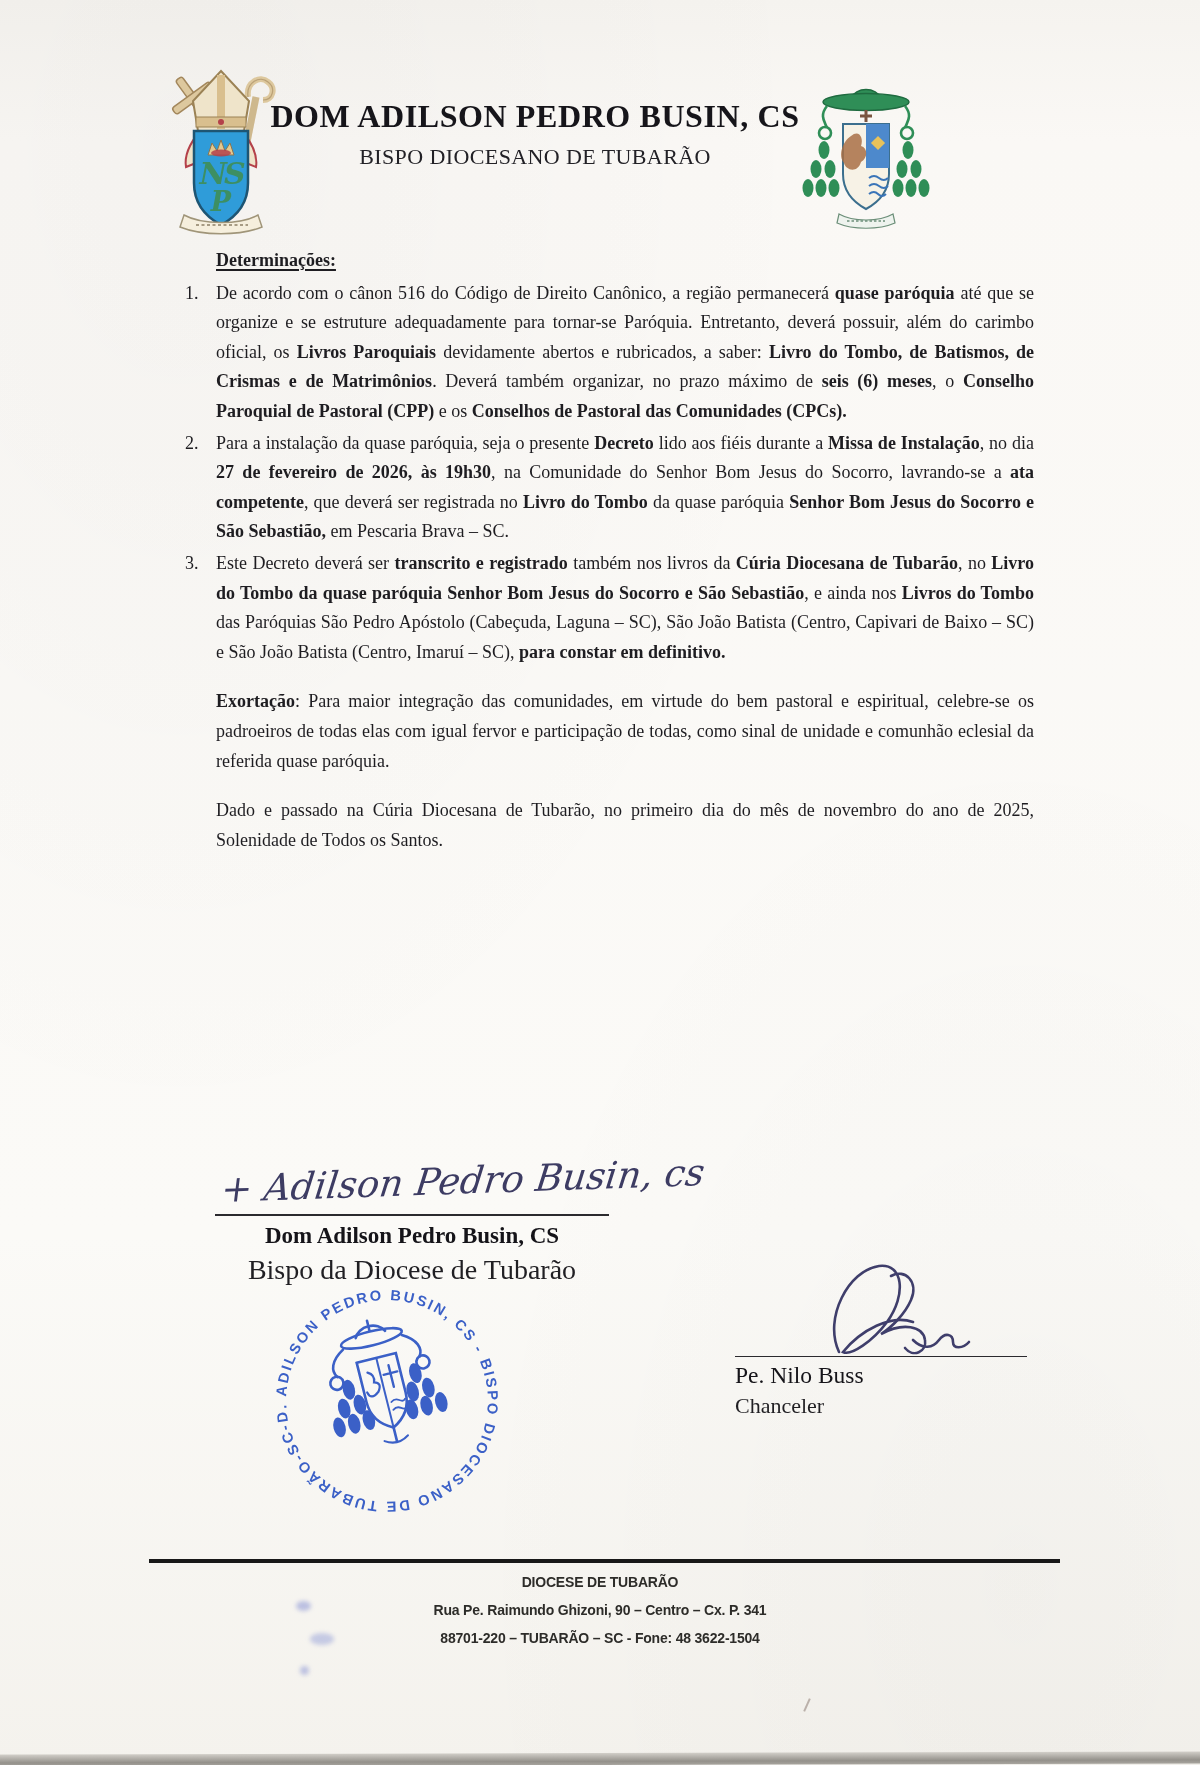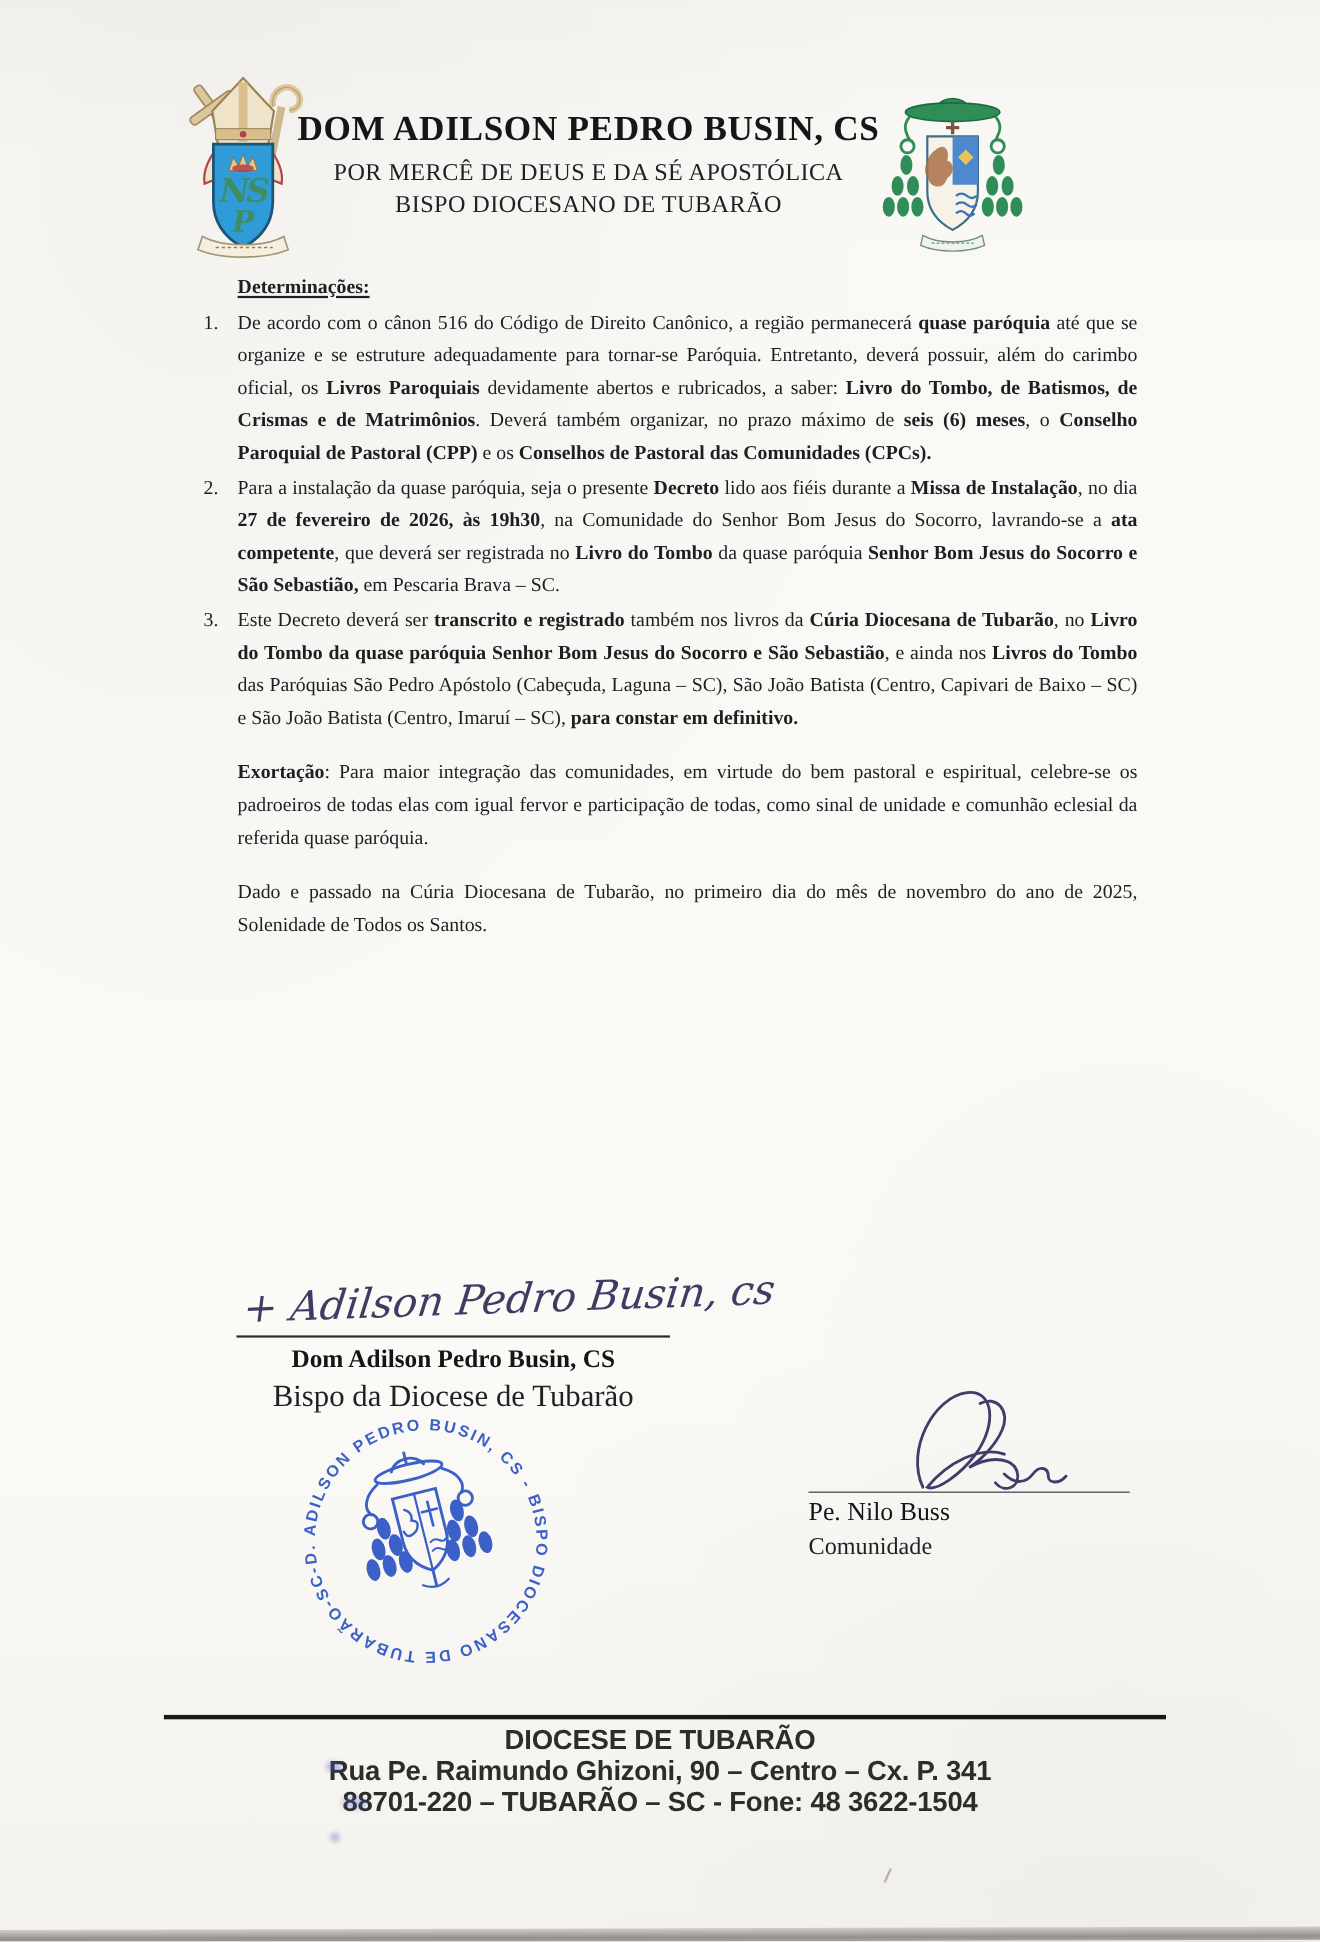--- a/index.html
+++ b/index.html
@@ -38,21 +38,21 @@
   
   .sig-right{position:absolute;left:735px;top:1256px;width:292px;text-align:left;}
   .scribble{display:block;margin:0 0 -8px 86px;}
   .sig-right .sig-rule{border-top:1.5px solid #2b2a2e;margin-top:0;}
   .sig-right .sig-name{font-weight:normal;font-size:23.5px;margin-top:5px;}
   .sig-right .sig-role{font-size:22px;margin-top:4px;}
   
   .footer{position:absolute;left:0;top:1559px;width:1200px;text-align:center;
     font-family:"Liberation Sans",sans-serif;color:#2d2c29;}
   .footer-rule{margin:0 0 0 149px;width:911px;border-top:4px solid #181818;}
-  .footer-line{font-size:25px;line-height:28px;font-weight:bold;letter-spacing:-0.2px;}
+  .footer-line{font-size:14px;line-height:28px;font-weight:bold;letter-spacing:-0.2px;}
   .footer-org{margin-top:5px;}
   
   .smudge{position:absolute;border-radius:50%;filter:blur(2px);}
   .smudge.s1{left:296px;top:1601px;width:15px;height:10px;background:rgba(72,92,196,.34);}
   .smudge.s2{left:310px;top:1633px;width:24px;height:12px;background:rgba(72,92,196,.28);}
   .smudge.s3{left:300px;top:1666px;width:9px;height:9px;background:rgba(72,92,196,.33);}
   .speck{position:absolute;left:806px;top:1698px;width:2px;height:14px;background:rgba(120,100,90,.45);transform:rotate(24deg);}
   .scan-edge{position:absolute;left:-6px;bottom:0;width:1212px;height:12px;
     background:linear-gradient(to bottom,#d2cfc9,#94918b 70%,#a7a49e);transform:rotate(-.15deg);}
 </style>
@@ -88,21 +88,20 @@
       <text x="65" y="144" text-anchor="middle" font-family="DejaVu Serif, serif" font-style="italic" font-weight="bold" font-size="27" fill="#3d8f63">P</text>
     </g>
     <g>
       <path d="M28,148 C46,158 84,158 102,148 L106,160 C84,169 46,169 24,160 Z" fill="#f6efdd" stroke="#a09579" stroke-width="1.5"></path>
       <path d="M40,158 h52" stroke="#8d8066" stroke-width="1.5" stroke-dasharray="3 2.5"></path>
     </g>
   </svg>
 
   <div class="header-text">
     <div class="header-title">DOM ADILSON PEDRO BUSIN, CS</div>
-    <div class="header-sub">POR MERCÊ DE DEUS E DA SÉ APOSTÓLICA</div>
     <div class="header-sub">BISPO DIOCESANO DE TUBARÃO</div>
   </div>
 
   <svg class="arms-right" viewBox="0 0 150 160">
     <g>
       <path d="M60,22 a16,13 0 0 1 30,0 Z" fill="#2f8e57" stroke="#1f6b40" stroke-width="1.5"></path>
       <ellipse cx="75" cy="26" rx="43" ry="8.5" fill="#2f8e57" stroke="#1f6b40" stroke-width="1.5"></ellipse>
     </g>
     <g stroke="#2f8e57" stroke-width="2.6" fill="none">
       <path d="M36,30 C28,40 34,46 36,52"></path>
@@ -207,21 +206,21 @@
   <div class="sig-right">
     <svg class="scribble" width="170" height="108" viewBox="0 0 170 108">
       <g stroke="#3f3e6b" stroke-width="2.6" fill="none" stroke-linecap="round">
         <path d="M18,96 C2,62 28,14 58,10 C82,7 86,38 66,66 C52,85 30,100 22,96 C40,74 70,58 92,66"></path>
         <path d="M70,20 C84,12 98,26 90,44 C84,58 70,72 60,78 C82,66 102,70 104,84 C106,96 92,102 84,92"></path>
         <path d="M92,84 c10,10 20,8 26,0 c6,-8 14,-6 14,2 c0,7 10,7 16,0"></path>
       </g>
     </svg>
     <div class="sig-rule"></div>
     <div class="sig-name">Pe. Nilo Buss</div>
-    <div class="sig-role">Comunidade</div>
+    <div class="sig-role">Chanceler</div>
   </div>
 
   <div class="footer">
     <div class="footer-rule"></div>
     <div class="footer-line footer-org">DIOCESE DE TUBARÃO</div>
     <div class="footer-line">Rua Pe. Raimundo Ghizoni, 90 – Centro – Cx. P. 341</div>
     <div class="footer-line">88701-220 – TUBARÃO – SC - Fone: 48 3622-1504</div>
   </div>
 
   <div class="smudge s1"></div>

